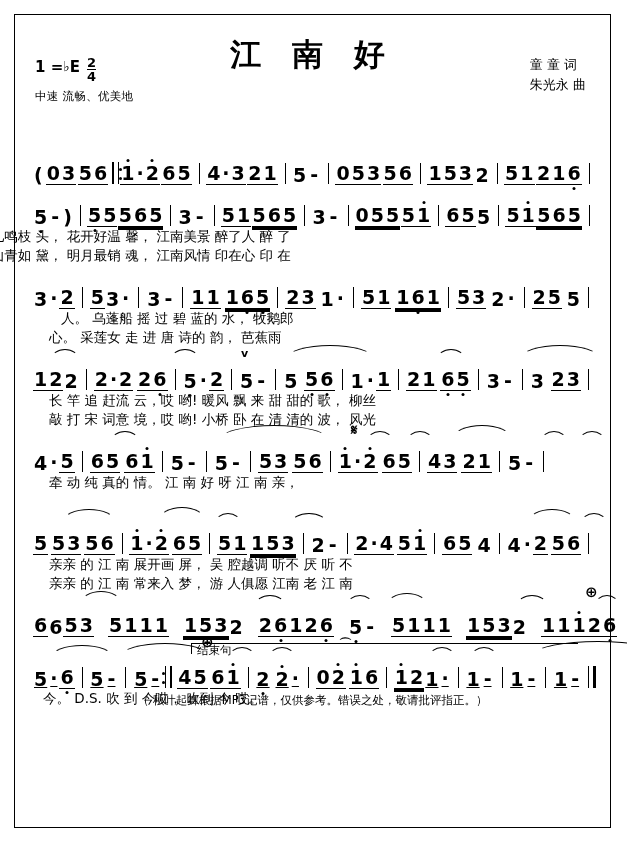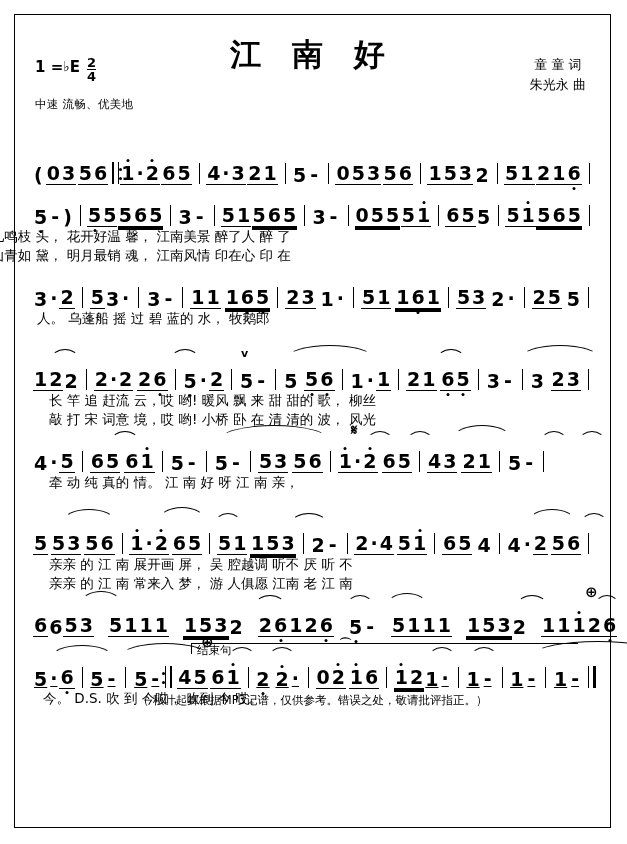--- a/index.html
+++ b/index.html
@@ -66,30 +66,30 @@
     font-size: 13px;
     line-height: 1.02;
     font-weight: bold;
     position: relative;
     top: -3px;
   }
   .timesig .num { display: block; }
   .timesig .den { display: block; border-top: 1.5px solid #000; }
   .tempo {
     font-size: 11.5px;
-    margin-top: 11px;
+    margin-top: 3px;
     letter-spacing: 0.3px;
   }
   .credits {
     position: absolute;
     right: 10px;
     top: -34px;
     font-size: 13px;
     line-height: 1.55;
-    text-align: center;
+    text-align: left;
   }
 
   
   .system {
     position: relative;
     margin-bottom: 2px;
   }
   .staffline {
     display: flex;
     align-items: flex-end;
@@ -384,21 +384,24 @@
         <span class="n">2</span>
           <span class="dot-aug">·</span>
         <span class="bar"></span>
         <span class="grp"><span class="n">2</span><span class="n">5</span></span>
           <span class="sp4"></span>
         <span class="n">5</span>
         <span class="bar"></span>
       </div>
       <div class="lyrics">
         <div class="lrow">
-          <span class="ly" style="left:4px;transform:none">人。 乌蓬船 摇 过 碧 蓝的 水， 牧鹅郎</span>
+          <span class="ly" style="left:28px;transform:none">人。 乌蓬船 摇 过 碧 蓝的 水， 牧鹅郎</span>
+        </div>
+        <div class="lrow">
+          <span class="ly" style="left:16px;transform:none">心。 采莲女 走 进 唐 诗的 韵， 芭蕉雨</span>
         </div>
       </div>
     </div>
 
     <div class="system">
       <div class="staffline">
         <span class="slur" style="left:22px;top:-2px;width:26px;"></span>
         <span class="grp"><span class="n">1</span><span class="n">2</span></span>
           <span class="n">2</span>
         <span class="bar"></span>

